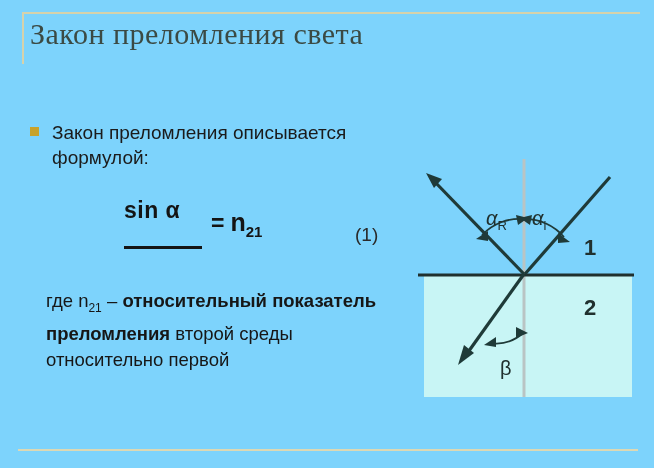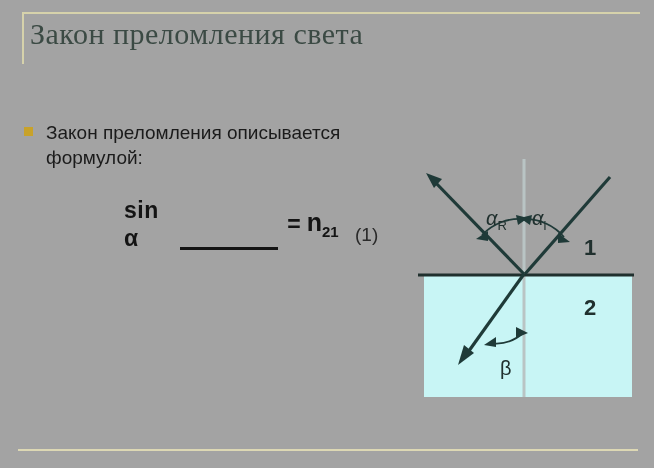--- a/index.html
+++ b/index.html
@@ -13,21 +13,21 @@
     position: relative;
     overflow: hidden;
     font-family: "Liberation Sans", sans-serif;
     background: #fdfdfb;
   }
 
   
   #slide-frame {
     position: absolute;
     inset: 0;
-    background: #a3a3a3;
+    background: #7dd3fc;
   }
   #title-rule-top {
     position: absolute;
     left: 22px;
     top: 12px;
     width: 618px;
     height: 2px;
     background: #d6d2ab;
   }
   #title-rule-left {
@@ -56,21 +56,21 @@
     font-size: 30px;
     font-weight: 400;
     color: #3b4a44;
     letter-spacing: 0.5px;
     white-space: nowrap;
   }
 
   
   #bullet-row {
     position: absolute;
-    left: 24px;
+    left: 30px;
     top: 120px;
     width: 330px;
     display: flex;
     align-items: flex-start;
   }
   #bullet-marker {
     width: 9px;
     height: 9px;
     background: #c8a22a;
     margin-top: 7px;
@@ -89,21 +89,22 @@
     position: absolute;
     left: 124px;
     top: 196px;
     display: flex;
     align-items: center;
     font-weight: bold;
     color: #141414;
   }
   #fraction {
     display: flex;
-    align-items: flex-end;
+    flex-direction: column;
+    align-items: flex-start;
     gap: 20px;
   }
   #fraction-num, #fraction-den {
     font-size: 23px;
     line-height: 28px;
     letter-spacing: 0.5px;
   }
   #fraction-bar {
     width: 100%;
     min-width: 78px;
@@ -180,20 +181,23 @@
       <div id="fraction-bar"></div>
     </div>
     <div id="formula-equals">=</div>
     <div id="formula-rhs">
       <span>n</span><sub>21</sub>
     </div>
   </div>
 
   <div id="formula-number">(1)</div>
 
+  <div id="definition-block">
+    <span>где n</span><sub>21</sub><span> – </span><span class="b">относительный показатель преломления</span><span> второй среды относительно первой</span>
+  </div>
 
   <div id="refraction-diagram">
     <svg width="232" height="240" viewBox="0 0 232 240" xmlns="http://www.w3.org/2000/svg">
 
       <rect x="12" y="118" width="208" height="122" fill="#c8f5f5"></rect>
 
       <line x1="112" y1="2" x2="112" y2="240" stroke="#b9c4c4" stroke-width="3"></line>
 
       <line x1="6" y1="118" x2="222" y2="118" stroke="#20302e" stroke-width="3"></line>
 

